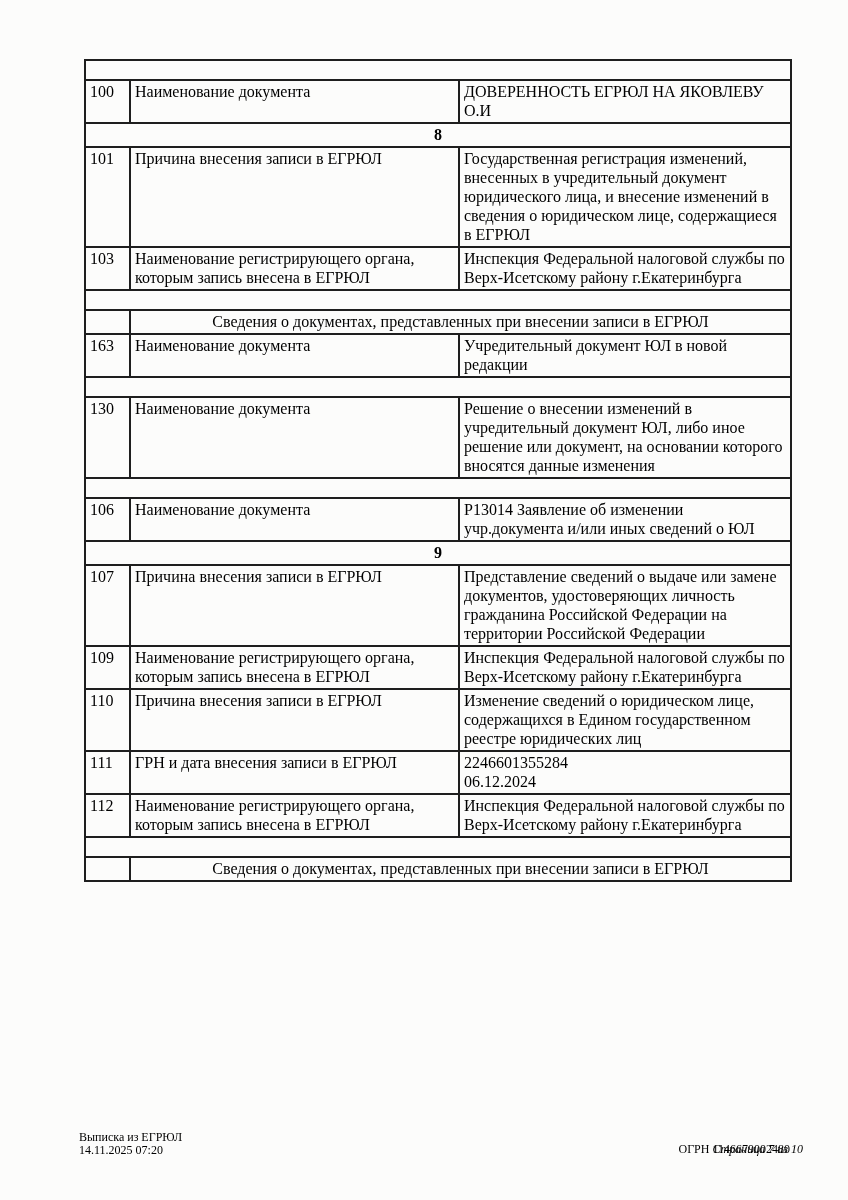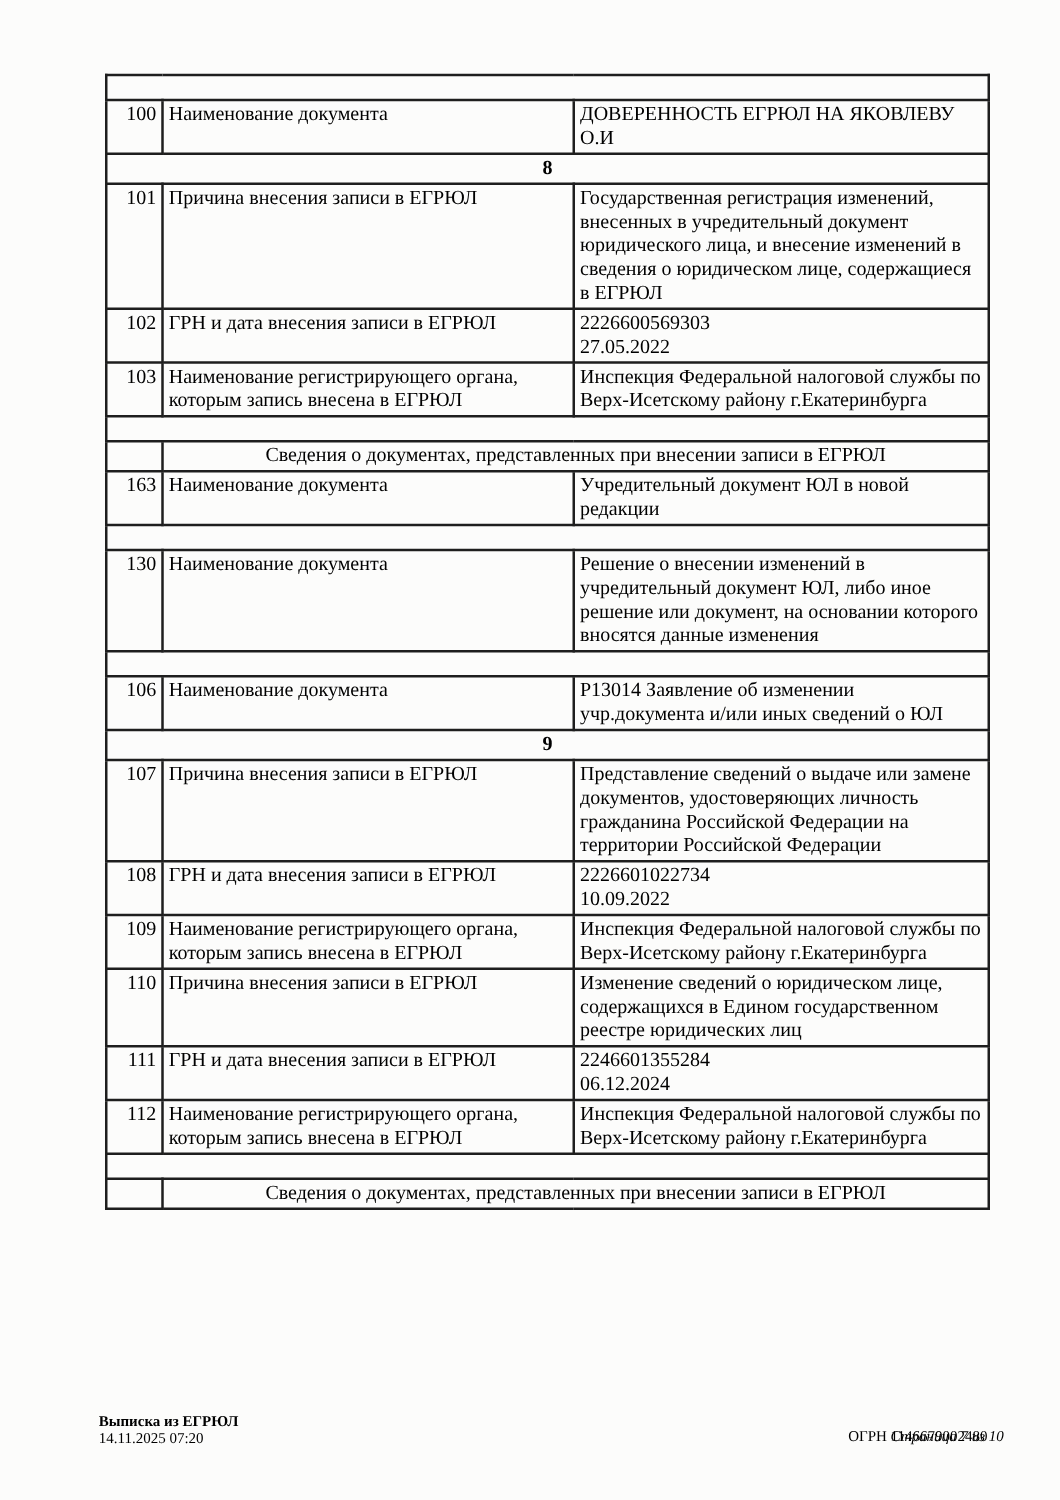--- a/index.html
+++ b/index.html
@@ -23,40 +23,40 @@
   .doc-table td {
     border: 2px solid #1e1e1e;
     vertical-align: top;
     font-size: 16px;
     line-height: 19px;
     padding: 1px 4px 2px 4px;
     overflow: hidden;
     word-wrap: break-word;
   }
   .cell-num {
-    text-align: right;
+    text-align: left;
     padding-left: 1px;
     padding-right: 1px;
   }
   .row-empty td { height: 20px; padding: 0; }
   .cell-section {
     text-align: center;
     font-weight: bold;
     height: 20px;
   }
   .cell-subheader { height: 20px; text-align: center; }
   .value-line { white-space: nowrap; }
   .footer-left {
     position: absolute;
     left: 79px;
     top: 1131px;
     font-size: 12px;
     line-height: 13px;
   }
-  .footer-title { font-weight: bold; }
+  .footer-title { font-weight: normal; }
   .footer-center {
     position: absolute;
     left: 84px;
     width: 706px;
     top: 1143px;
     text-align: right;
     font-size: 12px;
     line-height: 13px;
   }
   .footer-right {
@@ -88,28 +88,20 @@
       </tr>
       <tr>
         <td class="cell-section" colspan="3">8</td>
       </tr>
       <tr>
         <td class="cell-num">101</td>
         <td class="cell-label">Причина внесения записи в ЕГРЮЛ</td>
         <td class="cell-value">Государственная регистрация изменений, внесенных в учредительный документ юридического лица, и внесение изменений в сведения о юридическом лице, содержащиеся в ЕГРЮЛ</td>
       </tr>
       <tr>
-        <td class="cell-num">102</td>
-        <td class="cell-label">ГРН и дата внесения записи в ЕГРЮЛ</td>
-        <td class="cell-value">
-          <div class="value-line">2226600569303</div>
-          <div class="value-line">27.05.2022</div>
-        </td>
-      </tr>
-      <tr>
         <td class="cell-num">103</td>
         <td class="cell-label">Наименование регистрирующего органа, которым запись внесена в ЕГРЮЛ</td>
         <td class="cell-value">Инспекция Федеральной налоговой службы по Верх-Исетскому району г.Екатеринбурга</td>
       </tr>
       <tr class="row-empty">
         <td colspan="3"></td>
       </tr>
       <tr>
         <td class="cell-num"></td>
         <td class="cell-subheader" colspan="2">Сведения о документах, представленных при внесении записи в ЕГРЮЛ</td>
@@ -135,28 +127,20 @@
         <td class="cell-label">Наименование документа</td>
         <td class="cell-value">Р13014 Заявление об изменении учр.документа и/или иных сведений о ЮЛ</td>
       </tr>
       <tr>
         <td class="cell-section" colspan="3">9</td>
       </tr>
       <tr>
         <td class="cell-num">107</td>
         <td class="cell-label">Причина внесения записи в ЕГРЮЛ</td>
         <td class="cell-value">Представление сведений о выдаче или замене документов, удостоверяющих личность гражданина Российской Федерации на территории Российской Федерации</td>
-      </tr>
-      <tr>
-        <td class="cell-num">108</td>
-        <td class="cell-label">ГРН и дата внесения записи в ЕГРЮЛ</td>
-        <td class="cell-value">
-          <div class="value-line">2226601022734</div>
-          <div class="value-line">10.09.2022</div>
-        </td>
       </tr>
       <tr>
         <td class="cell-num">109</td>
         <td class="cell-label">Наименование регистрирующего органа, которым запись внесена в ЕГРЮЛ</td>
         <td class="cell-value">Инспекция Федеральной налоговой службы по Верх-Исетскому району г.Екатеринбурга</td>
       </tr>
       <tr>
         <td class="cell-num">110</td>
         <td class="cell-label">Причина внесения записи в ЕГРЮЛ</td>
         <td class="cell-value">Изменение сведений о юридическом лице, содержащихся в Едином государственном реестре юридических лиц</td>

